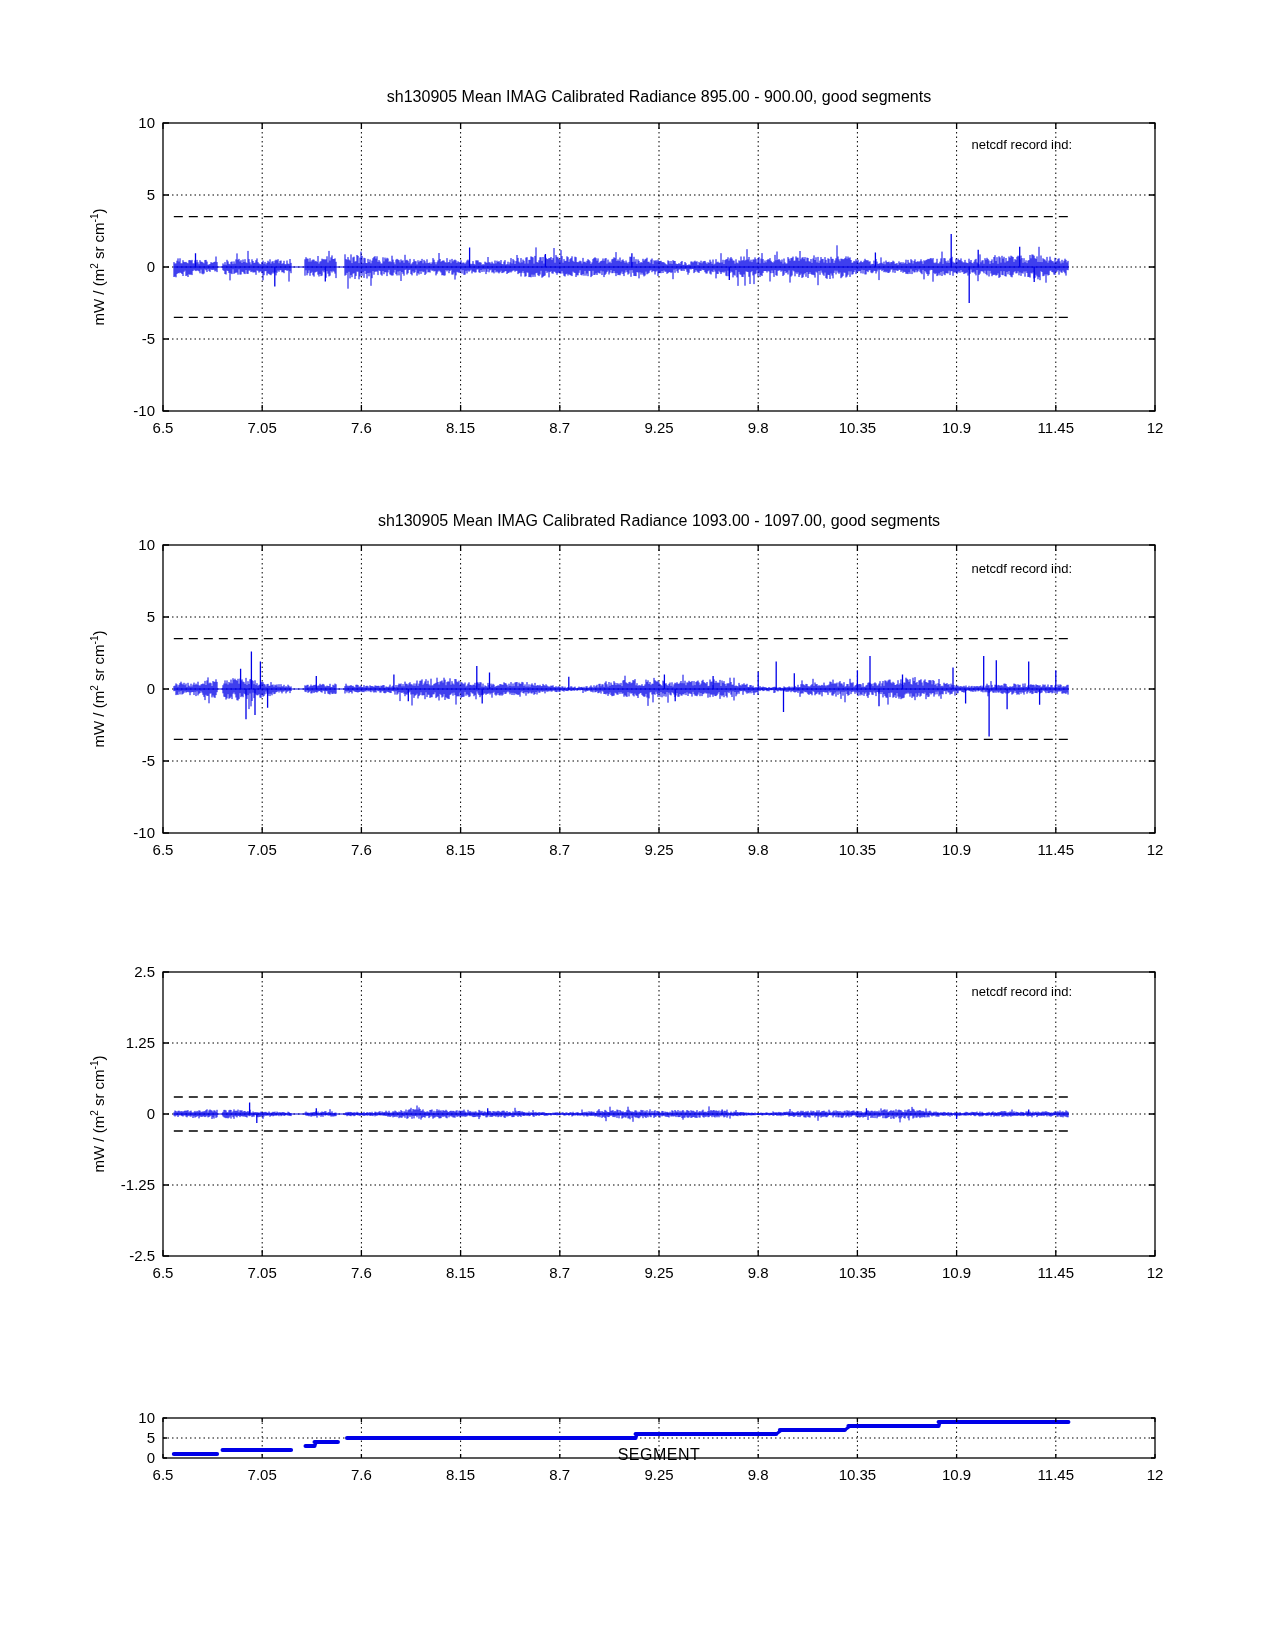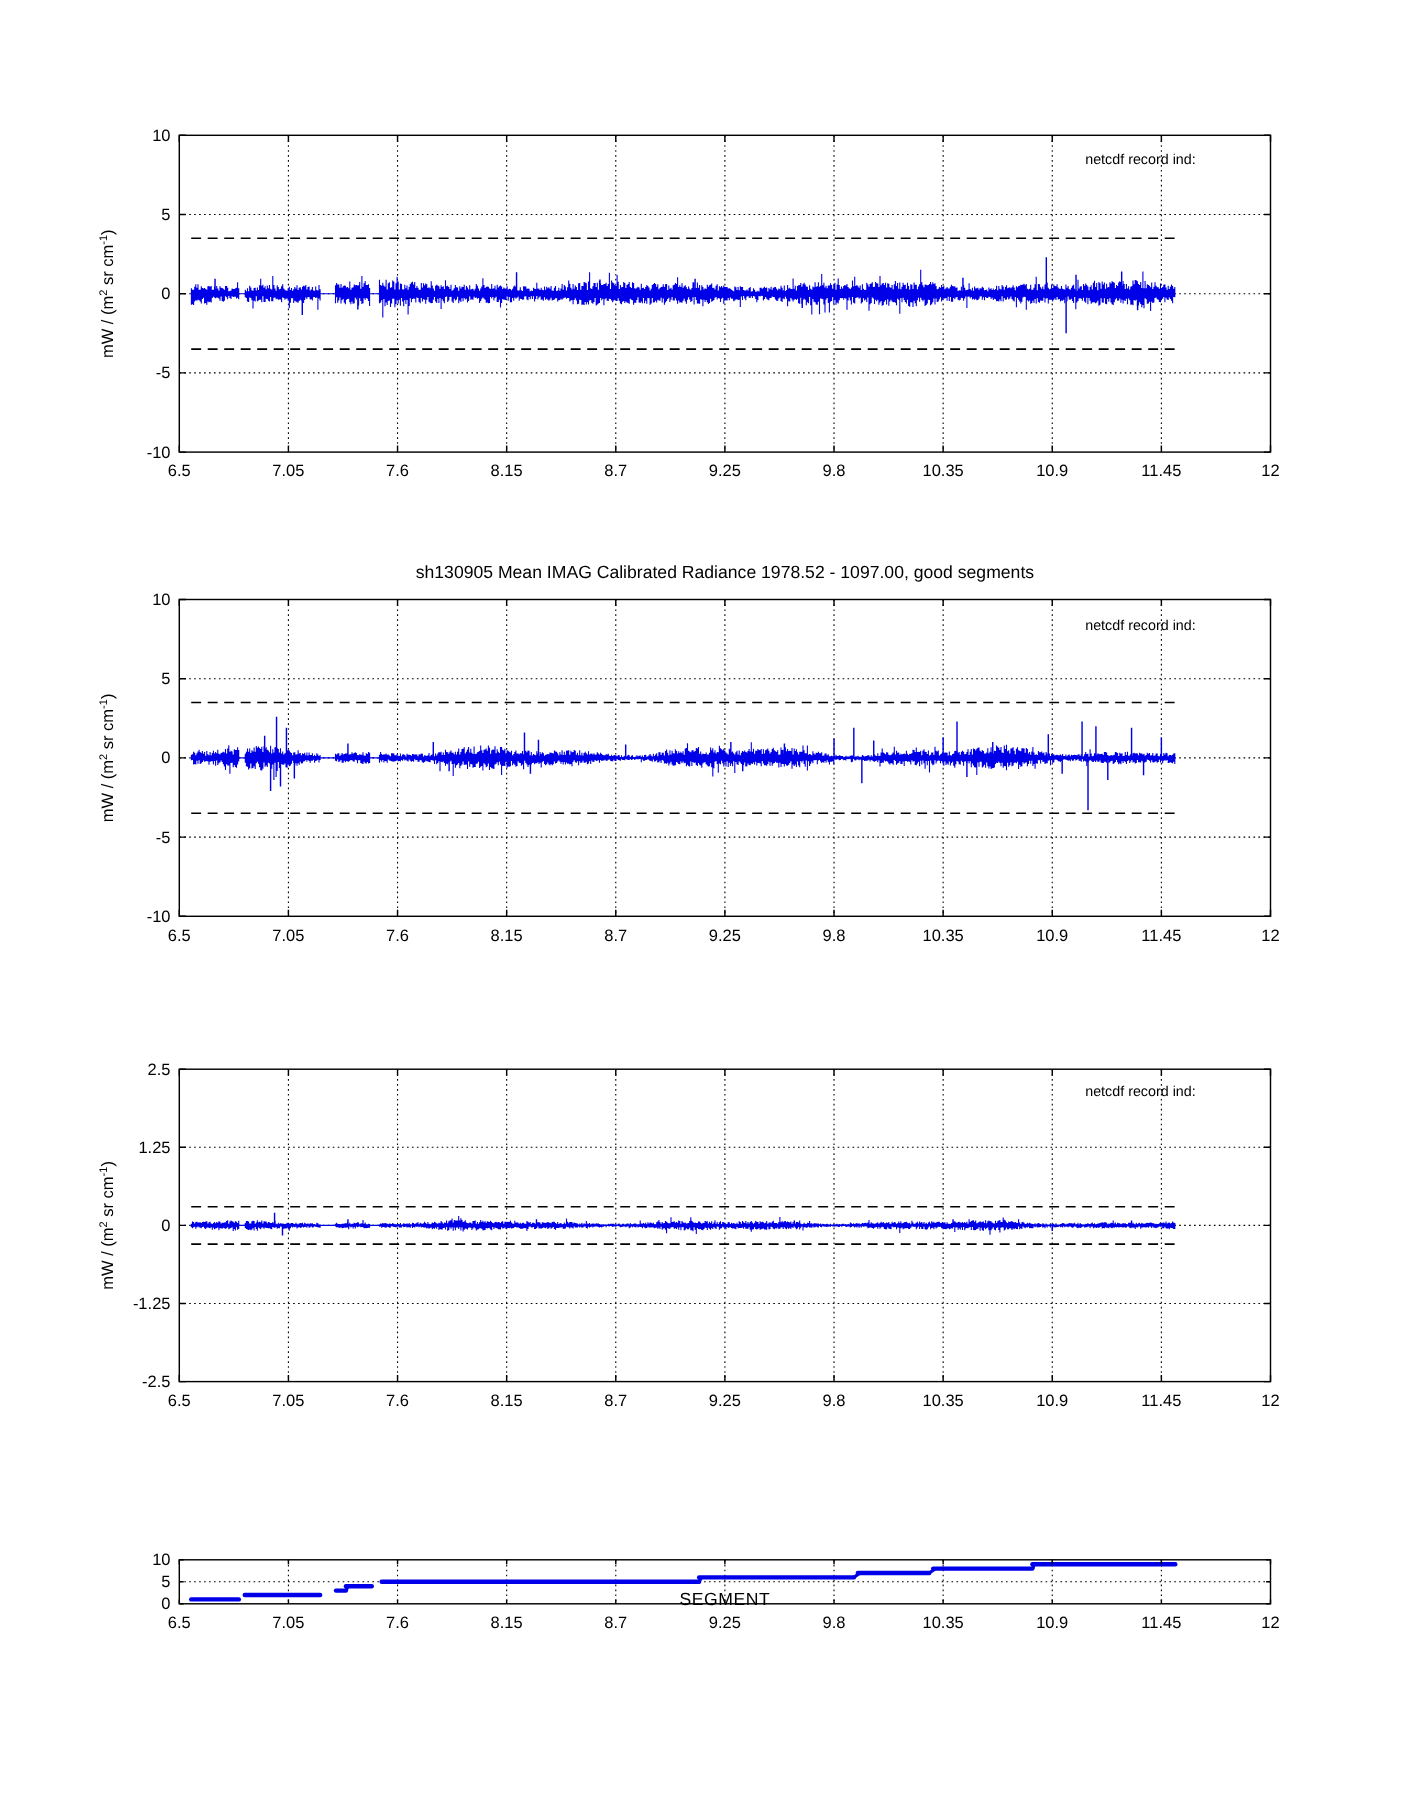--- a/index.html
+++ b/index.html
@@ -9,21 +9,21 @@
     background:#ffffff;
     font-family:"Liberation Sans", sans-serif;
     color:#000;
     overflow:hidden;
   }
   #plot-svg{position:absolute;left:0;top:0;}
   #plot-svg text{font-family:"Liberation Sans", sans-serif;font-size:15px;fill:#000;}
   .overlay{position:absolute;white-space:nowrap;}
   .title{left:163px;width:992px;text-align:center;font-size:16px;}
   .t1{top:88px;} .t2{top:512px;} .t3{top:938px;} .t4{top:1418px;letter-spacing:0.5px;margin-top:28px;}
-  .annot{left:170px;width:917px;text-align:right;font-size:13px;}
+  .annot{left:155px;width:917px;text-align:right;font-size:13px;}
   .a1{top:137px;} .a2{top:561px;} .a3{top:984px;}
   .ylab{
     width:300px;height:22px;text-align:center;font-size:15px;left:-49px;
     transform:rotate(-90deg);
   }
   .ylab sup{font-size:10px;line-height:0;}
   .y1{top:256px;} .y2{top:678px;} .y3{top:1103px;}
 </style>
 </head>
 <body>
@@ -136,21 +136,22 @@
         <text x="857.4" y="1480" text-anchor="middle">10.35</text>
         <text x="956.6" y="1480" text-anchor="middle">10.9</text>
         <text x="1055.8" y="1480" text-anchor="middle">11.45</text>
         <text x="1155" y="1480" text-anchor="middle">12</text>
         <text x="155" y="1463" text-anchor="end">0</text>
         <text x="155" y="1443" text-anchor="end">5</text>
         <text x="155" y="1423" text-anchor="end">10</text>
       </g>
     </svg>
 
-  <div class="overlay title t2">sh130905 Mean IMAG Calibrated Radiance 1978.52 - 1097.00, good segments</div>
+  <div class="overlay title t1">sh130905 Mean IMAG Calibrated Radiance 895.00 - 900.00, good segments</div>
+  <div class="overlay title t2">sh130905 Mean IMAG Calibrated Radiance 1093.00 - 1097.00, good segments</div>
   <div class="overlay title t4">SEGMENT</div>
 
   <div class="overlay annot a1">netcdf record ind:</div>
   <div class="overlay annot a2">netcdf record ind:</div>
   <div class="overlay annot a3">netcdf record ind:</div>
 
   <div class="overlay ylab y1">mW / (m<sup>2</sup> sr cm<sup>-1</sup>)</div>
   <div class="overlay ylab y2">mW / (m<sup>2</sup> sr cm<sup>-1</sup>)</div>
   <div class="overlay ylab y3">mW / (m<sup>2</sup> sr cm<sup>-1</sup>)</div>
 </div>

